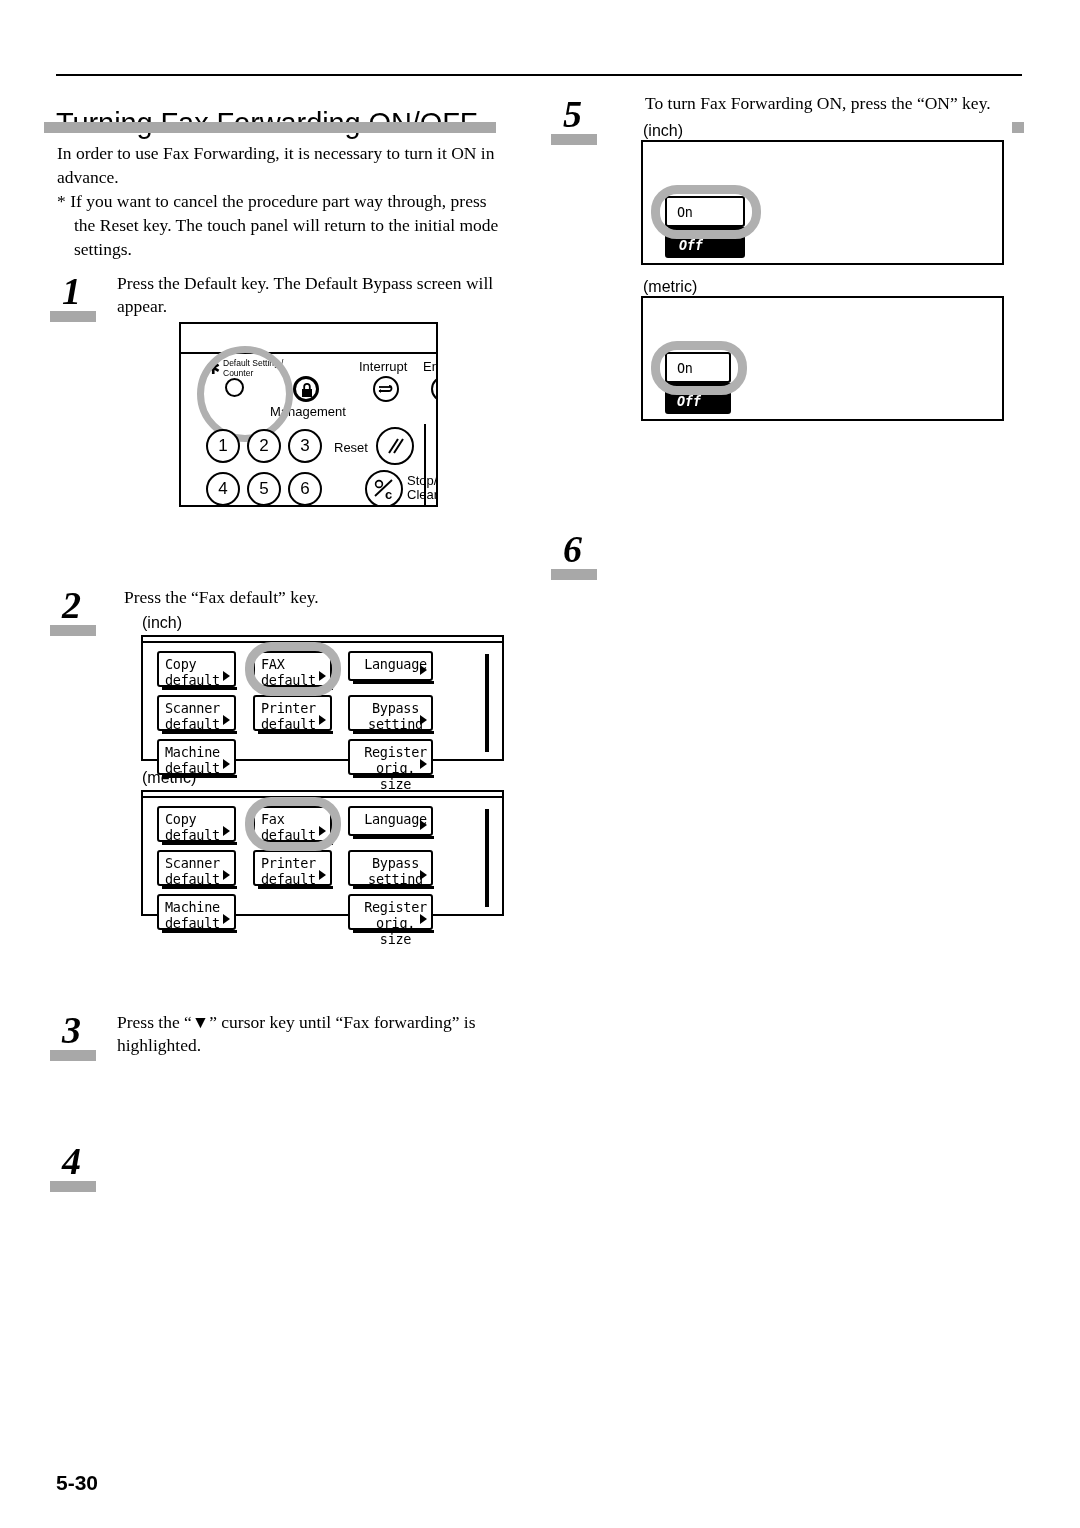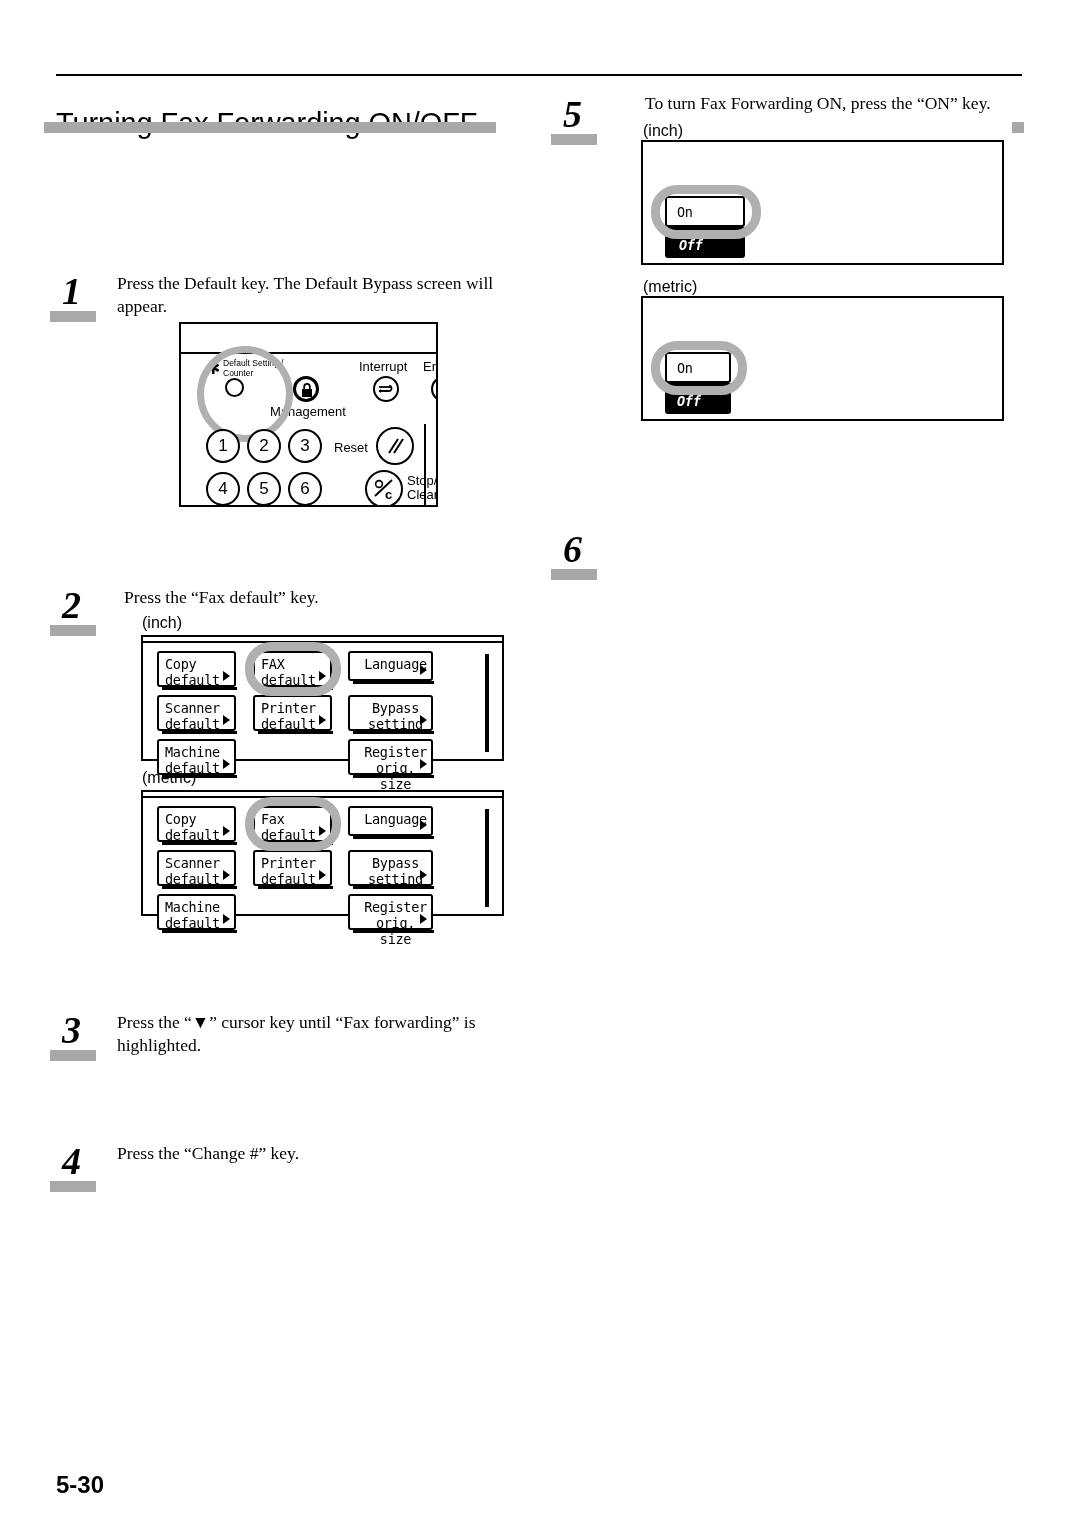--- a/index.html
+++ b/index.html
@@ -236,35 +236,39 @@
     line-height: 1;
     font-family: "DejaVu Sans", sans-serif;
   }
 
   
   .page-no {
     position: absolute;
     left: 56px;
     top: 1471px;
     font-family: "Liberation Sans", sans-serif;
-    font-size: 24px;
+    font-size: 21px;
     font-weight: bold;
   }
 </style>
 </head>
 <body>
 
 <div class="page">
 
   <div class="header-rule"></div>
 
   <h1 class="doc-title">Turning Fax Forwarding ON/OFF</h1>
   <div class="title-bar"></div>
   <div class="title-bar-tick"></div>
 
+  <div class="intro">
+    <span>In order to use Fax Forwarding, it is necessary to turn it ON in advance.</span>
+    <span class="note">*  If you want to cancel the procedure part way through, press the Reset key. The touch panel will return to the initial mode settings.</span>
+  </div>
 
   <div class="step-num" style="left:62px; top:272px;">1</div>
   <div class="step-underline" style="left:50px; top:311px;"></div>
   <div class="step-text" style="left:117px; top:272px; width:400px;">Press the Default key. The Default Bypass screen will appear.</div>
 
   <div class="cp" style="left:179px; top:322px; width:259px; height:185px;">
 
     <div class="cp-divider" style="top:28px;"></div>
 
     <div class="asterisk" style="left:25px; top:36px;">✱</div>
@@ -379,21 +383,20 @@
 
     <div class="ring" style="left:102px; top:5px; width:96px; height:54px;"></div>
   </div>
 
   <div class="step-num" style="left:62px; top:1011px;">3</div>
   <div class="step-underline" style="left:50px; top:1050px;"></div>
   <div class="step-text" style="left:117px; top:1011px; width:400px;">Press the “▼” cursor key until “Fax forwarding” is highlighted.</div>
 
   <div class="step-num" style="left:62px; top:1142px;">4</div>
   <div class="step-underline" style="left:50px; top:1181px;"></div>
-  <div class="step-text" style="left:117px; top:1142px; width:400px;">Press the “Change #” key.</div>
 
   <div class="step-num" style="left:563px; top:95px;">5</div>
   <div class="step-underline" style="left:551px; top:134px;"></div>
   <div class="step-text" style="left:617px; top:92px; width:420px;margin-left:28px;">To turn Fax Forwarding ON, press the “ON” key.</div>
 
   <div class="unit-cap" style="left:643px; top:122px;">(inch)</div>
   <div class="lcd" style="left:641px; top:140px; width:363px; height:125px;">
     <div class="key plain" style="left:22px; top:54px; width:80px; height:31px; padding-top:6px; padding-left:10px;">On</div>
     <div style="position:absolute; left:25px; top:85px; width:80px; height:4px; background:#000;"></div>
     <div class="key inverted plain" style="left:22px; top:89px; width:80px; height:27px; padding-top:4px; padding-left:12px;">Off</div>

